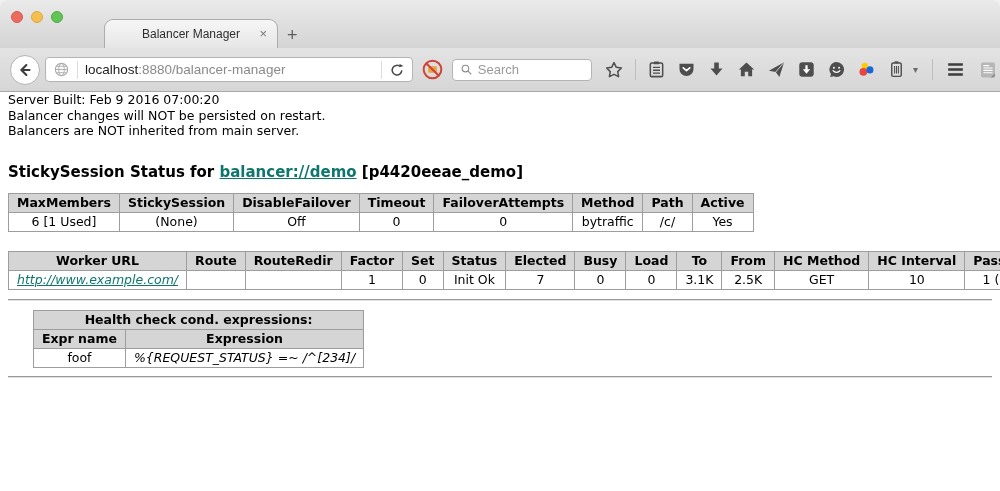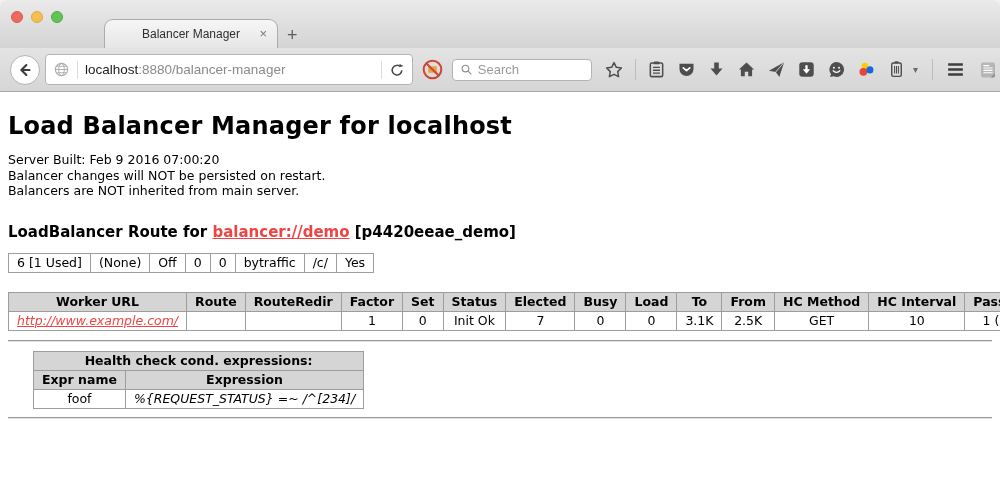--- a/index.html
+++ b/index.html
@@ -34,21 +34,21 @@
     height:44px; background:linear-gradient(#e3e3e3,#d6d6d6);
     border-bottom:1px solid #a8a8a8;
     display:flex; align-items:center; padding:0 10px;
   }
   .back-btn {
     width:30px; height:30px; border-radius:50%; background:#fff;
     border:1px solid #b4b4b4; display:flex; align-items:center; justify-content:center;
     flex:0 0 auto; margin-right:5px;
   }
   .urlbar {
-    flex:0 0 368px; height:31px; background:#fff; border:1px solid #b4b4b4;
+    flex:0 0 368px; height:25px; background:#fff; border:1px solid #b4b4b4;
     border-radius:4px; display:flex; align-items:center; padding:0 7px; gap:7px;
   }
   .url-text { font-size:13.5px; white-space:nowrap; }
   .url-host { color:#1c1c1c; }
   .url-path { color:#8a8a8a; }
   .flexspace { flex:1; }
   .vsep { width:1px; height:18px; background:#dcdcdc; }
   .blocked-wrap { margin:0 8px; display:flex; align-items:center; }
   .searchbar {
     flex:0 0 140px; height:22px; background:#fff; border:1px solid #b4b4b4;
@@ -62,21 +62,21 @@
   .tools { display:flex; align-items:center; gap:11px; margin-left:12px; }
   .tooldiv { width:1px; height:21px; background:#bdbdbd; }
   .icon-btn { display:flex; align-items:center; justify-content:center; }
   .caret { font-size:10px; color:#6b6b6b; margin-left:-4px; }
   .menu-group { display:flex; align-items:center; gap:12px; margin-left:14px; }
   
   .content { padding:0 8px; font-family:"DejaVu Sans", sans-serif; color:#000; }
   .content h1 { font-size:24px; font-weight:bold; margin:20px 0 12px; letter-spacing:0.2px; }
   .info-line { font-size:12.5px; line-height:15.5px; }
   .content h3 { font-size:15px; font-weight:bold; margin:24px 0 12px; }
-  .content a { color:#ef4444; text-decoration:underline; }
+  .content a { color:#0f766e; text-decoration:underline; }
   table { border-collapse:collapse; font-size:12.5px; }
   th, td { border:1px solid #9d9d9d; padding:1px 8px; text-align:center; white-space:nowrap; height:19px; }
   th { background:#d5d5d5; font-weight:bold; color:#000; }
   .t1 { margin-bottom:19px; }
   .t2 { width:962px; margin-bottom:9px; }
   .t3 { width:312px; margin-top:3px;margin-left:25px; }
   .cell-left { text-align:left;font-style:italic; }
   hr { border:0; height:2px; border-top:1px solid #999; border-bottom:1px solid #e2e2e2; margin:5px 0 9px; }
   hr.bottom { margin-top:8px; }
 </style>
@@ -213,32 +213,41 @@
         <svg viewBox="0 0 20 20" width="20" height="20">
             <rect x="3" y="2.6" width="14" height="15" rx="2" fill="#b6b6b6"></rect>
             <path d="M5.4 5.6h5.8M5.4 8h9.2M5.4 10.4h9.2M5.4 12.8h9.2" stroke="#fff" stroke-width="1.1"></path>
             <path d="M12.6 17.6l4.4-4.4v2.4a2 2 0 0 1-2 2z" fill="#8e8e8e"></path>
           </svg>
       </span>
     </div>
   </div>
 
   <div class="content">
-    <h1>Load Balancer Manager for localhost</h1>
 
     <div class="info">
       <div class="info-line">Server Built: Feb 9 2016 07:00:20</div>
       <div class="info-line">Balancer changes will NOT be persisted on restart.</div>
       <div class="info-line">Balancers are NOT inherited from main server.</div>
     </div>
 
-    <h3><span>LoadBalancer Route for </span><a href="#">balancer://demo</a><span> [p4420eeae_demo]</span></h3>
+    <h3><span>StickySession Status for </span><a href="#">balancer://demo</a><span> [p4420eeae_demo]</span></h3>
 
     <table class="t1">
       <tbody>
+          <tr>
+        <th>MaxMembers</th>
+        <th>StickySession</th>
+        <th>DisableFailover</th>
+        <th>Timeout</th>
+        <th>FailoverAttempts</th>
+        <th>Method</th>
+        <th>Path</th>
+        <th>Active</th>
+      </tr>
       <tr>
         <td>6 [1 Used]</td>
         <td>(None)</td>
         <td>Off</td>
         <td>0</td>
         <td>0</td>
         <td>bytraffic</td>
         <td>/c/</td>
         <td>Yes</td>
       </tr>

